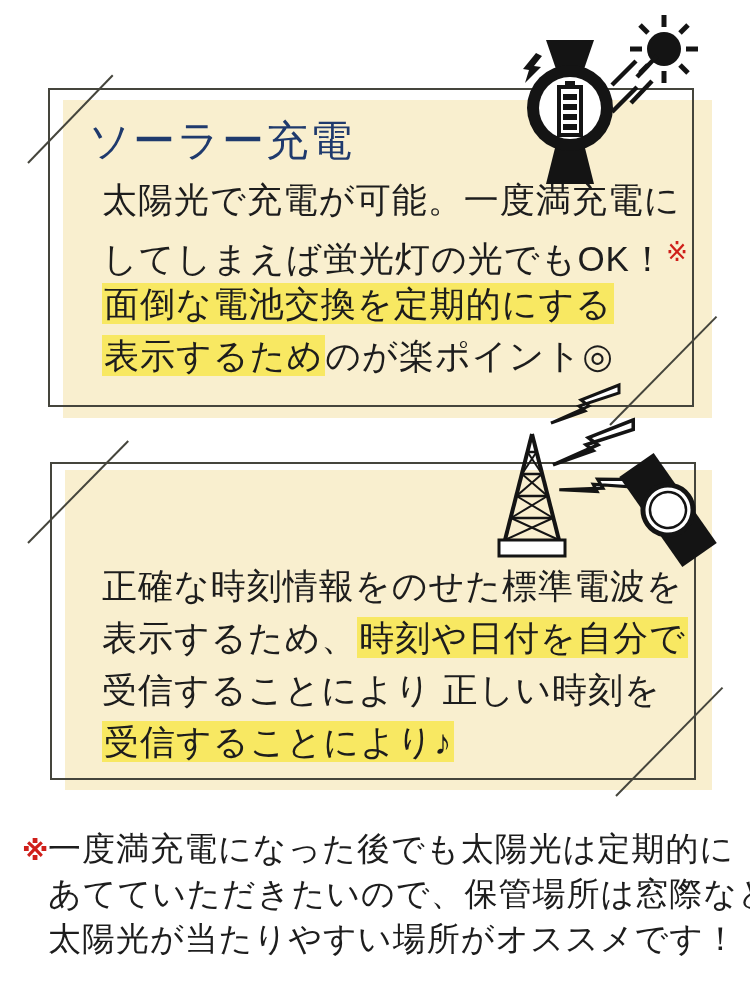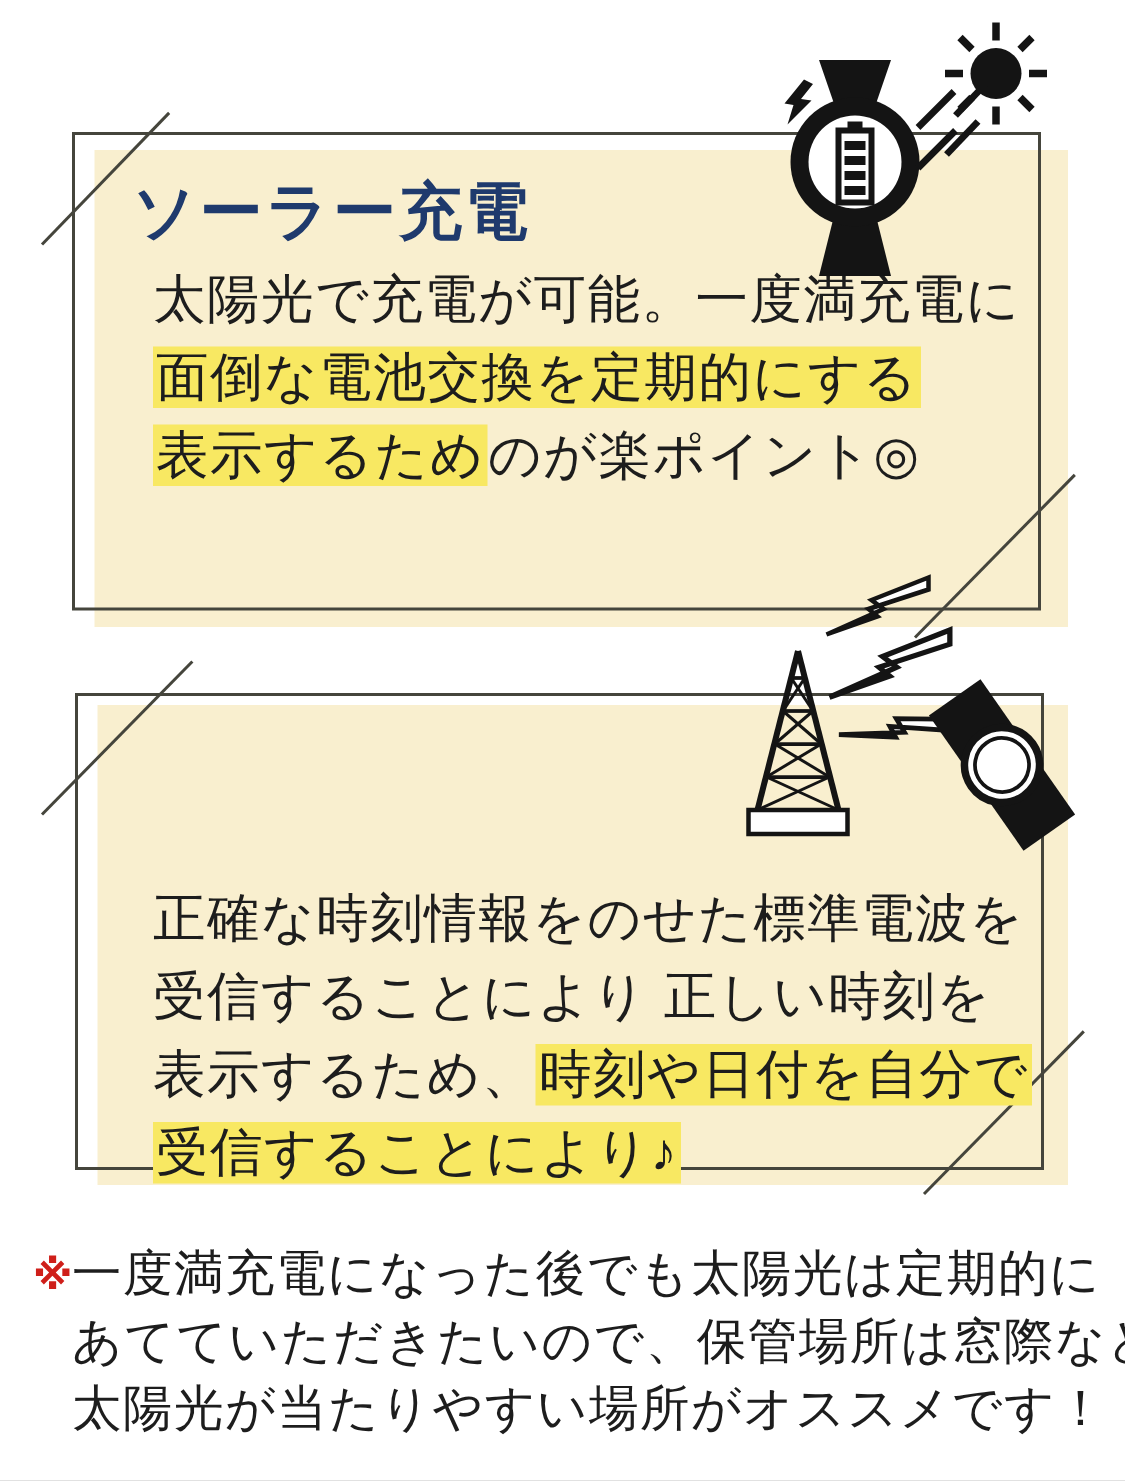--- a/index.html
+++ b/index.html
@@ -13,26 +13,26 @@
   .box1-cream{left:63px;top:100px;width:649px;height:318px;}
   .box2-cream{left:65px;top:470px;width:647px;height:320px;}
   .frame{position:absolute;border:2px solid var(--frame);}
   .box1-frame{left:48px;top:88px;width:642px;height:315px;}
   .box2-frame{left:50px;top:462px;width:642px;height:314px;}
   .diag{position:absolute;height:0;border-top:2px solid var(--frame);transform-origin:left center;}
   .d1{left:28px;top:162px;width:122px;transform:rotate(-46deg);}
   .d2{left:610px;top:424px;width:152px;transform:rotate(-45.5deg);}
   .d3{left:28px;top:542px;width:143px;transform:rotate(-45.5deg);}
   .d4{left:616px;top:795px;width:152px;transform:rotate(-45.5deg);}
-  .title{position:absolute;margin:0;font-size:42px;font-weight:700;letter-spacing:2px;line-height:1;}
+  .title{position:absolute;margin:0;font-size:42px;font-weight:400;letter-spacing:2px;line-height:1;}
   .title1{left:88px;top:120px;color:var(--title-navy);}
   .title2{left:88px;top:492px;color:var(--title-red);}
   .body{position:absolute;color:var(--text);font-weight:500;}
   .body1{left:102px;top:174px;}
-  .body2{left:102px;top:587px;}
+  .body2{left:102px;top:560px;}
   .tline{display:block;white-space:nowrap;font-size:35px;letter-spacing:1px;line-height:52px;height:52px;}
   .tline .highlight{background:var(--highlight);padding:1px 2px;}
   .tline .ref{color:var(--accent-red);font-size:0.75em;vertical-align:10px;letter-spacing:0;}
   .footnote{position:absolute;left:22px;top:826px;color:var(--text);}
   .fmark{position:absolute;left:0;top:9px;color:var(--accent-red);font-size:27px;font-weight:700;}
   .flines{margin-left:26px;}
   .fline{white-space:nowrap;font-size:33px;letter-spacing:1px;line-height:45px;font-weight:500;}
   svg{position:absolute;overflow:visible;}
   .ink-stroke{stroke:var(--ink);fill:none;}
 </style>
@@ -41,32 +41,33 @@
 
 <div class="canvas">
 
   <div class="cream box1-cream"></div>
   <div class="frame box1-frame"></div>
   <div class="diag d1"></div>
   <div class="diag d2"></div>
   <h2 class="title title1">ソーラー充電</h2>
   <div class="body body1">
       <div class="tline"><span>太陽光で充電が可能。一度満充電に</span></div>
+      <div class="tline"><span>してしまえば蛍光灯の光でもOK！</span><span class="ref">※</span></div>
       <div class="tline"><span class="highlight">面倒な電池交換を定期的にする</span></div>
       <div class="tline"><span class="highlight">表示するため</span><span>のが楽ポイント◎</span></div>
     </div>
 
   <div class="cream box2-cream"></div>
   <div class="frame box2-frame"></div>
   <div class="diag d3"></div>
   <div class="diag d4"></div>
   <div class="body body2">
       <div class="tline"><span>正確な時刻情報をのせた標準電波を</span></div>
+      <div class="tline"><span>表示するため、</span><span class="highlight">時刻や日付を自分で</span></div>
       <div class="tline"><span>受信することにより 正しい時刻を</span></div>
-      <div class="tline"><span>表示するため、</span><span class="highlight">時刻や日付を自分で</span></div>
       <div class="tline"><span class="highlight">受信することにより♪</span></div>
     </div>
 
   <div class="footnote">
     <span class="fmark">※</span>
     <div class="flines">
         <div class="fline">一度満充電になった後でも太陽光は定期的に</div>
         <div class="fline">あてていただきたいので、保管場所は窓際など</div>
         <div class="fline">太陽光が当たりやすい場所がオススメです！</div>
       </div>

